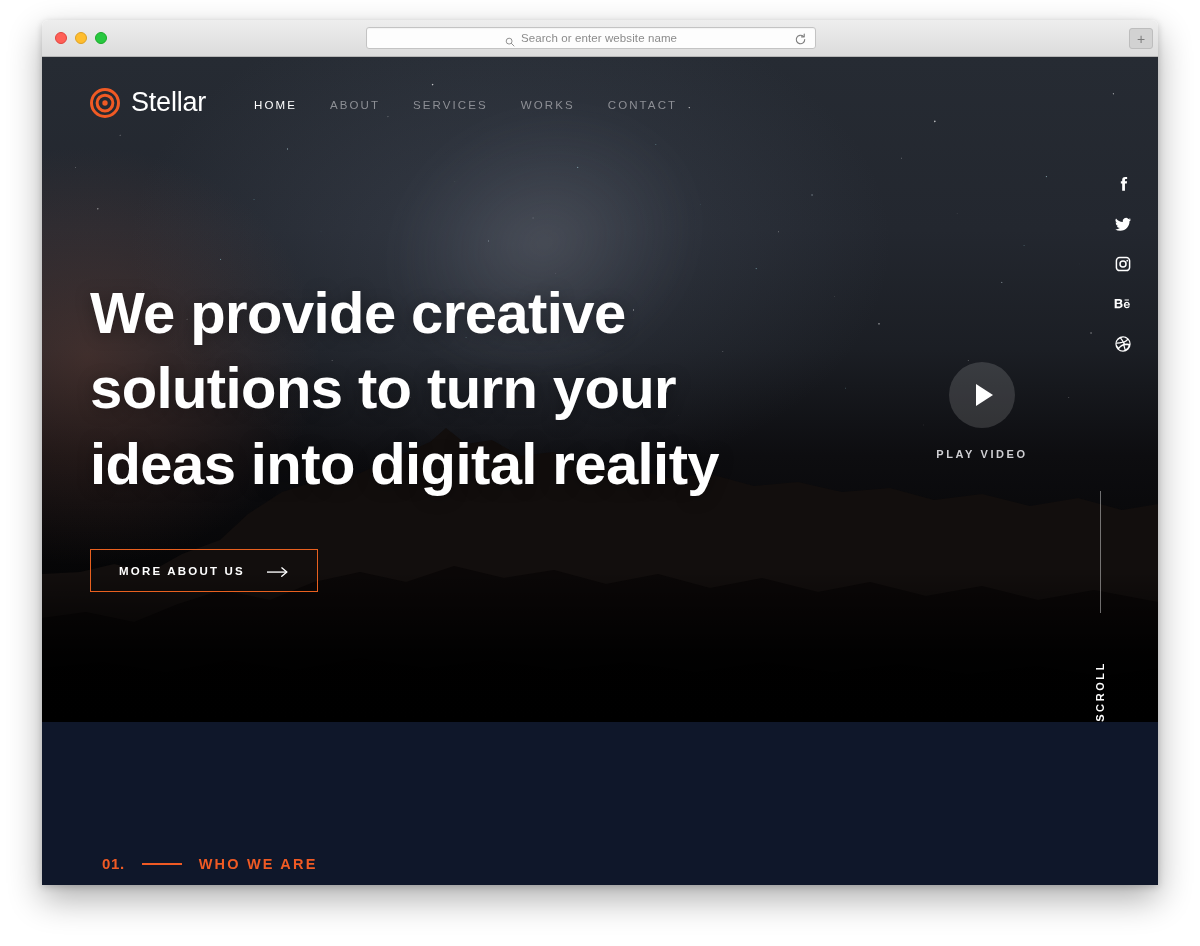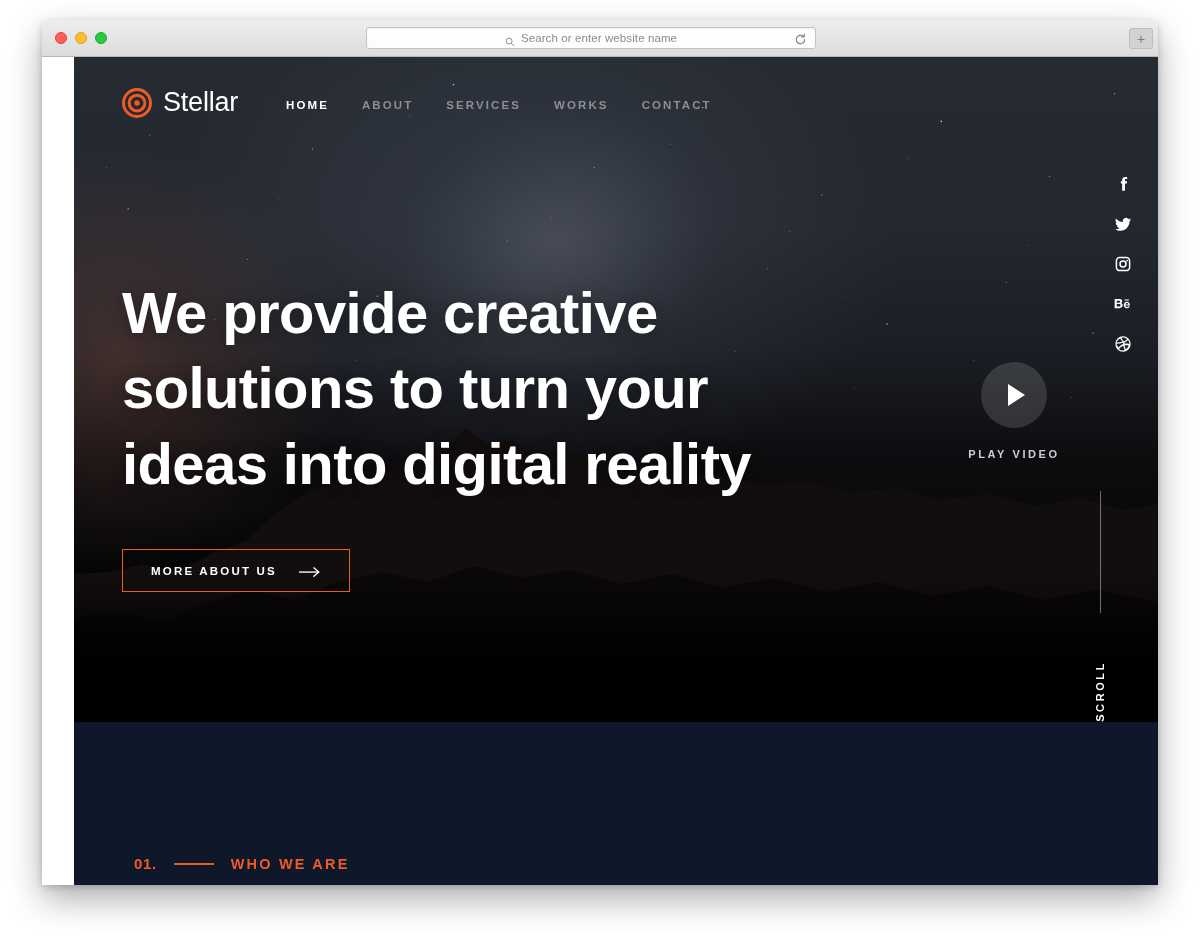--- a/index.html
+++ b/index.html
@@ -60,21 +60,21 @@
     position: absolute; right: 5px; top: 8px;
     width: 24px; height: 21px;
     background: #d2d2d2;
     border: 1px solid #bdbdbd;
     border-radius: 3px;
     display: flex; align-items: center; justify-content: center;
     color: #7b7b7b; font-size: 14px; line-height: 1;
   }
 
   
-  #page-viewport { position: relative; height: 828px; background: #fff; padding-left: 32px; }
+  #page-viewport { position: relative; height: 828px; background: #fff; }
 
   
   #hero {
     position: relative;
     height: 665px;
     overflow: hidden;
     background:
       radial-gradient(ellipse 55% 60% at 42% 28%, rgba(90,100,118,0.30) 0%, rgba(40,47,58,0) 62%),
       radial-gradient(ellipse 30% 45% at 4% 45%, rgba(150,86,66,0.30) 0%, rgba(30,30,36,0) 70%),
       linear-gradient(180deg, #262b33 0%, #23272f 26%, #1b1e24 44%, #0d0d10 60%, #050506 78%, #020203 100%);
@@ -175,21 +175,21 @@
   }
   #brand-logo-icon { width: 30px; height: 30px; display: block; }
   #brand-name {
     color: #ffffff; font-size: 27px; font-weight: 400; letter-spacing: -0.2px;
   }
   #main-nav {
     position: absolute; left: 212px; top: 42px;
     display: flex; align-items: center; gap: 33px;
   }
   .nav-link {
-    font-size: 11.5px; letter-spacing: 2.1px; font-weight: 700;
+    font-size: 11.5px; letter-spacing: 2.1px; font-weight: 400;
     color: #8d8f95; text-decoration: none; white-space: nowrap;
   }
   .nav-link.is-active { color: #ffffff; }
 
   
   #social-rail {
     position: absolute; right: 26px; top: 118px; z-index: 6;
     display: flex; flex-direction: column; align-items: center; gap: 22px;
   }
   .social-link { display: block; width: 18px; height: 18px; color: #ffffff; }

